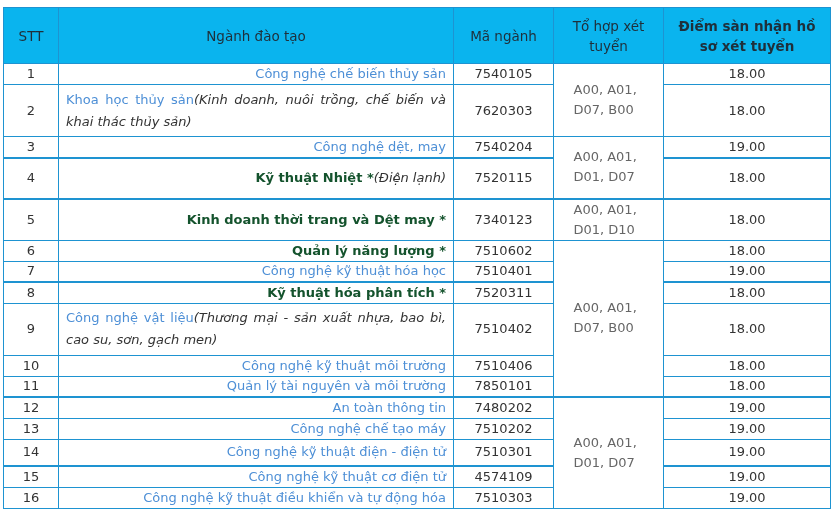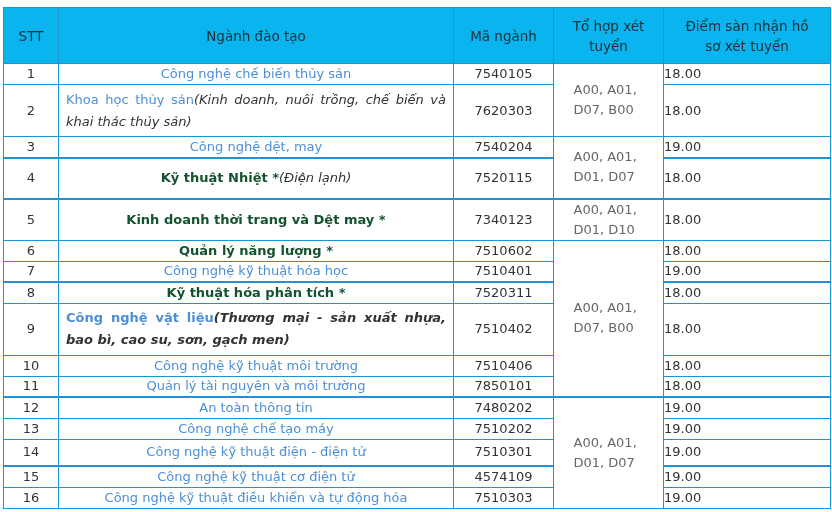--- a/index.html
+++ b/index.html
@@ -33,24 +33,24 @@
       background: #0ab4ee;
       color: #1f2f3a;
       font-weight: normal;
       font-size: 13.5px;
       height: 55px;
       text-align: center;
       vertical-align: middle;
       line-height: 20px;
     }
     td.stt { text-align: center; }
-    td.name { padding: 0 7px; text-align: center; }
+    td.name { padding: 0 7px; text-align: right; }
     td.code { text-align: center; }
     td.combo { text-align: left; color: #666; line-height: 20px; }
-    td.score { }
+    td.score { text-align: center; }
     .link { color: #4d8fd6; }
     .bold { font-weight: bold; color: #14532d; }
     .note { font-style: italic; color: #333; }
     .thick-top td { border-top: 2px solid #1e93d1; }
   </style>
 </head>
 <body>
 
 <div class="wrap">
 <table>
@@ -63,21 +63,21 @@
   </colgroup>
   <thead>
     <tr>
       <th>STT</th>
       <th>Ngành đào tạo</th>
       <th>Mã ngành</th>
       <th>
             <div style="width:80px;margin:0 auto;">Tổ hợp xét tuyển</div>
           </th>
       <th>
-            <div style="width:140px;margin:0 auto;">Điểm sàn nhận hồ sơ xét tuyển</div>
+            <div style="width:140px;margin:0 auto;font-weight:bold;">Điểm sàn nhận hồ sơ xét tuyển</div>
           </th>
     </tr>
   </thead>
   <tbody>
 
     <tr style="height:21px">
       <td class="stt">1</td>
       <td class="name"><span class="link">Công nghệ chế biến thủy sản</span></td>
       <td class="code">7540105</td>
       <td class="combo" rowspan="2">
@@ -139,21 +139,21 @@
 
     <tr class="thick-top" style="height:21px">
       <td class="stt">8</td>
       <td class="name"><span class="bold">Kỹ thuật hóa phân tích *</span></td>
       <td class="code">7520311</td>
       <td class="score">18.00</td>
     </tr>
 
     <tr style="height:52px">
       <td class="stt">9</td>
-      <td class="name" style="line-height:22px;text-align:justify;font-weight:bold;"><span class="link">Công nghệ vật liệu</span><span class="note">(Thương mại - sản xuất nhựa, bao bì, cao su, sơn, gạch men)</span></td>
+      <td class="name" style="line-height:22px;text-align:justify;"><span class="link">Công nghệ vật liệu</span><span class="note">(Thương mại - sản xuất nhựa, bao bì, cao su, sơn, gạch men)</span></td>
       <td class="code">7510402</td>
       <td class="score">18.00</td>
     </tr>
 
     <tr style="height:21px">
       <td class="stt">10</td>
       <td class="name"><span class="link">Công nghệ kỹ thuật môi trường</span></td>
       <td class="code">7510406</td>
       <td class="score">18.00</td>
     </tr>

